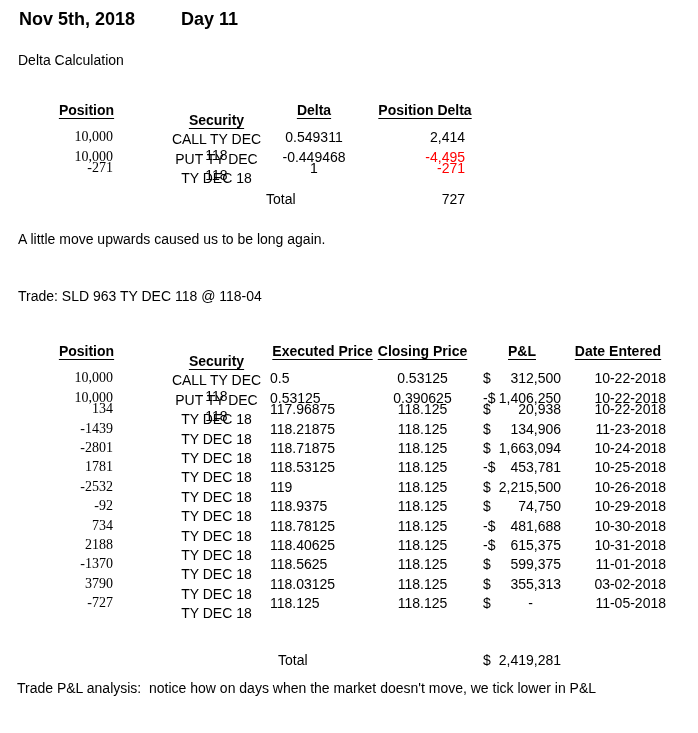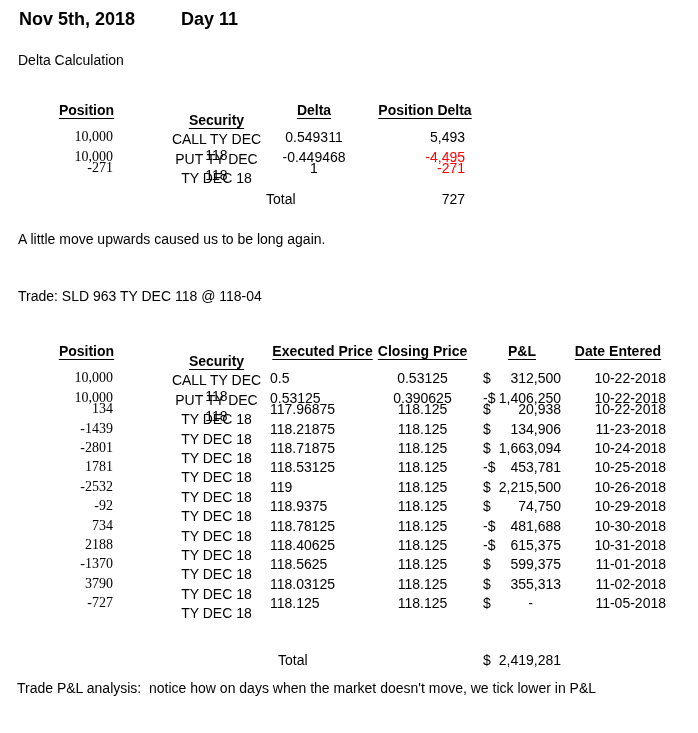--- a/index.html
+++ b/index.html
@@ -60,21 +60,21 @@
     <div></div>
     <div class="c-ctr"><span class="u">Position Delta</span></div>
   </div>
   <div>
       <div class="row t1-row">
         <div class="c-pos">10,000</div>
         <div></div>
         <div class="c-sec">CALL TY DEC 118</div>
         <div class="c-delta">0.549311</div>
         <div></div>
-        <div class="c-pd">5,493</div>
+        <div class="c-pd">2,414</div>
       </div>
       <div class="row t1-row">
         <div class="c-pos">10,000</div>
         <div></div>
         <div class="c-sec">PUT TY DEC 118</div>
         <div class="c-delta">-0.449468</div>
         <div></div>
         <div class="c-pd neg">-4,495</div>
       </div>
       <div class="row t1-row">
@@ -273,21 +273,21 @@
         <div></div>
         <div class="c-sec">TY DEC 18</div>
         <div class="c-exec">118.03125</div>
         <div class="c-close">118.125</div>
         <div></div>
         <div class="c-pnl">
           <div>$</div>
           <div class="amt">355,313</div>
         </div>
         <div></div>
-        <div class="c-date">11-02-2018</div>
+        <div class="c-date">03-02-2018</div>
       </div>
       <div class="row t2-row">
         <div class="c-pos">-727</div>
         <div></div>
         <div class="c-sec">TY DEC 18</div>
         <div class="c-exec">118.125</div>
         <div class="c-close">118.125</div>
         <div></div>
         <div class="c-pnl">
           <div>$</div>

